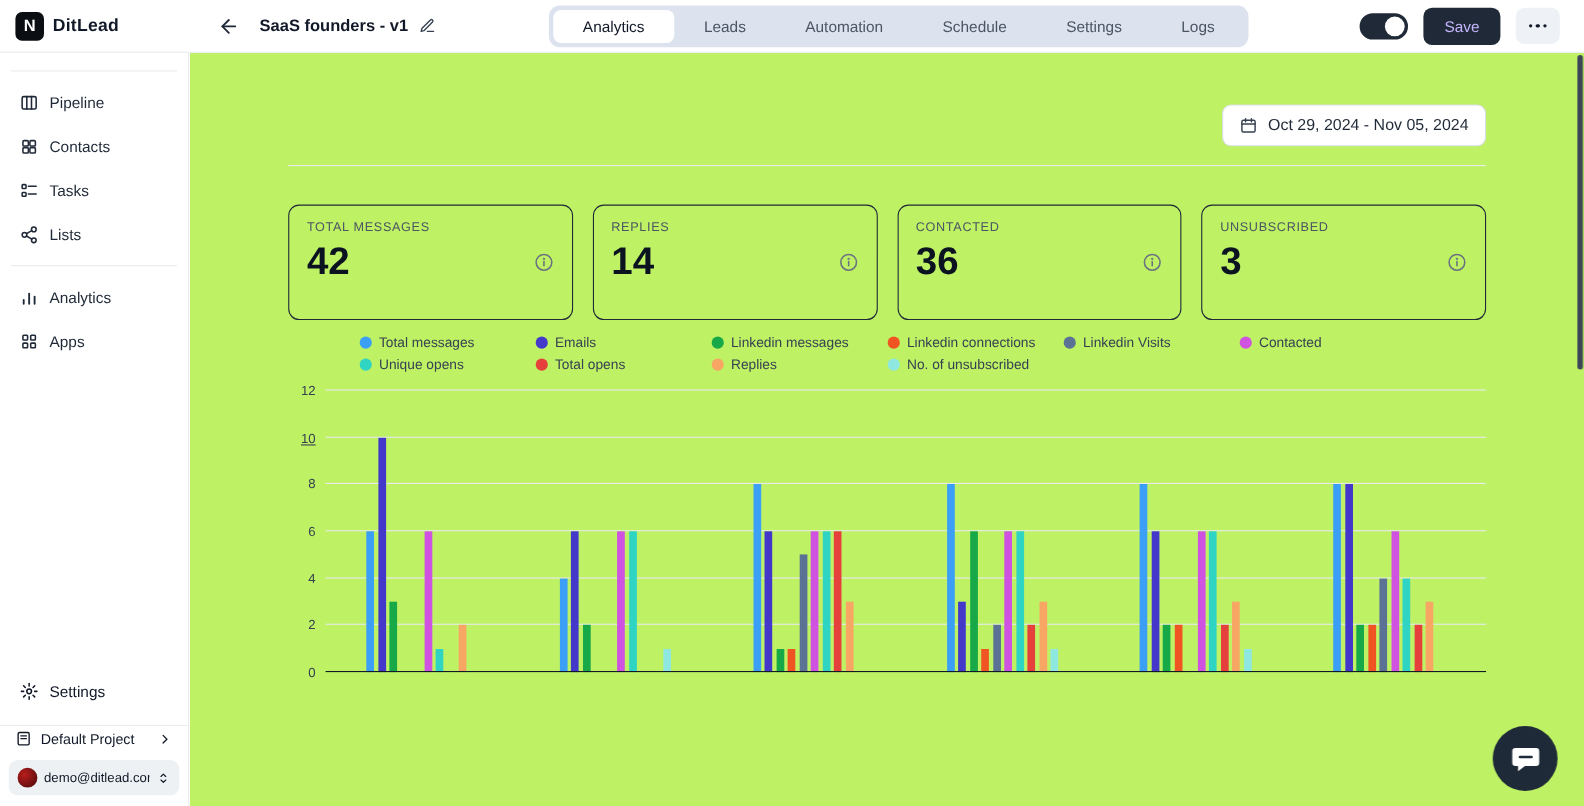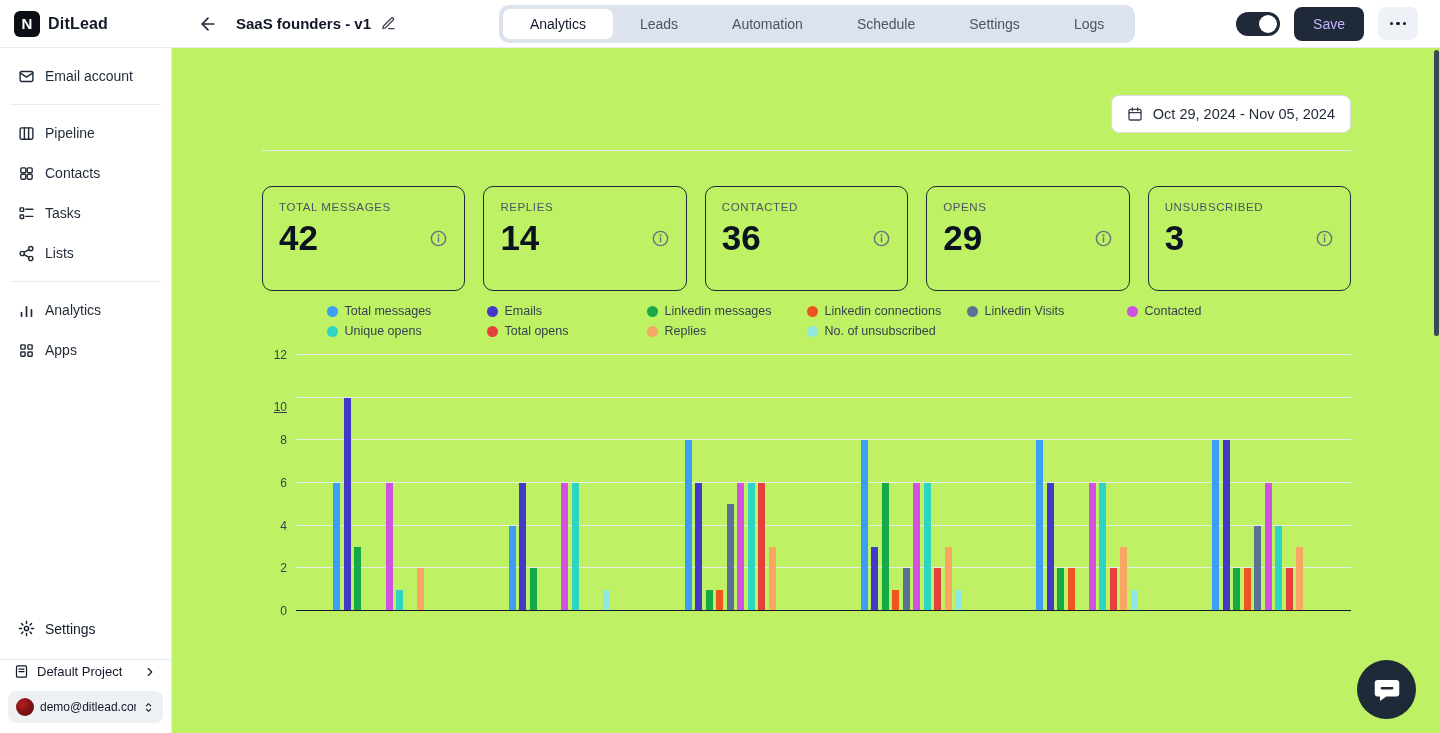--- a/index.html
+++ b/index.html
@@ -128,27 +128,20 @@
     <button class="save-btn">Save</button>
     <button class="more-btn">
         <i></i>
         <i></i>
         <i></i>
       </button>
   </div>
 </header>
 
 <aside class="sidebar">
-  <button class="side-item">
-    <svg width="17" height="17" viewBox="0 0 24 24" fill="none" stroke="currentColor" stroke-width="2" stroke-linecap="round" stroke-linejoin="round">
-        <rect x="3" y="5" width="18" height="14" rx="2"></rect>
-        <path d="m3 7 9 6 9-6"></path>
-      </svg>
-    <span>Email account</span>
-  </button>
   <div class="side-div"></div>
   <button class="side-item">
     <svg width="17" height="17" viewBox="0 0 24 24" fill="none" stroke="currentColor" stroke-width="2" stroke-linecap="round" stroke-linejoin="round">
         <rect x="3" y="4" width="18" height="16" rx="2"></rect>
         <path d="M9 4v16"></path>
         <path d="M15 4v16"></path>
       </svg>
     <span>Pipeline</span>
   </button>
   <button class="side-item">
@@ -271,33 +264,20 @@
         <button class="info-icon">
             <svg width="19" height="19" viewBox="0 0 24 24" fill="none" stroke="currentColor" stroke-width="1.8" stroke-linecap="round">
               <circle cx="12" cy="12" r="9"></circle>
               <path d="M12 11v5"></path>
               <circle cx="12" cy="8" r="0.5" fill="currentColor"></circle>
             </svg>
           </button>
         </div>
     </div>
     <div class="stat-card">
-      <div class="stat-label">OPENS</div>
-      <div class="stat-body">
-          <span class="stat-value">29</span>
-        <button class="info-icon">
-            <svg width="19" height="19" viewBox="0 0 24 24" fill="none" stroke="currentColor" stroke-width="1.8" stroke-linecap="round">
-              <circle cx="12" cy="12" r="9"></circle>
-              <path d="M12 11v5"></path>
-              <circle cx="12" cy="8" r="0.5" fill="currentColor"></circle>
-            </svg>
-          </button>
-        </div>
-    </div>
-    <div class="stat-card">
       <div class="stat-label">UNSUBSCRIBED</div>
       <div class="stat-body">
           <span class="stat-value">3</span>
         <button class="info-icon">
             <svg width="19" height="19" viewBox="0 0 24 24" fill="none" stroke="currentColor" stroke-width="1.8" stroke-linecap="round">
               <circle cx="12" cy="12" r="9"></circle>
               <path d="M12 11v5"></path>
               <circle cx="12" cy="8" r="0.5" fill="currentColor"></circle>
             </svg>
           </button>
@@ -348,21 +328,21 @@
       </div>
     </div>
 
   <div class="chart-area">
     <div class="y-axis" id="y-axis">
         <div class="ytick" style="bottom: 0px;">0</div>
         <div class="ytick" style="bottom: 42.6667px;">2</div>
         <div class="ytick" style="bottom: 85.3333px;">4</div>
         <div class="ytick" style="bottom: 128px;">6</div>
         <div class="ytick" style="bottom: 170.667px;">8</div>
-        <div class="ytick" style="bottom: 204px; text-decoration: underline;">10</div>
+        <div class="ytick" style="bottom: 212px; text-decoration: underline;">10</div>
         <div class="ytick" style="bottom: 256px;">12</div>
       </div>
     <div class="plot" id="plot">
         <div class="gridline zero" style="bottom: 0px;"></div>
         <div class="gridline" style="bottom: 42.6667px;"></div>
         <div class="gridline" style="bottom: 85.3333px;"></div>
         <div class="gridline" style="bottom: 128px;"></div>
         <div class="gridline" style="bottom: 170.667px;"></div>
         <div class="gridline" style="bottom: 213.333px;"></div>
         <div class="gridline" style="bottom: 256px;"></div>

